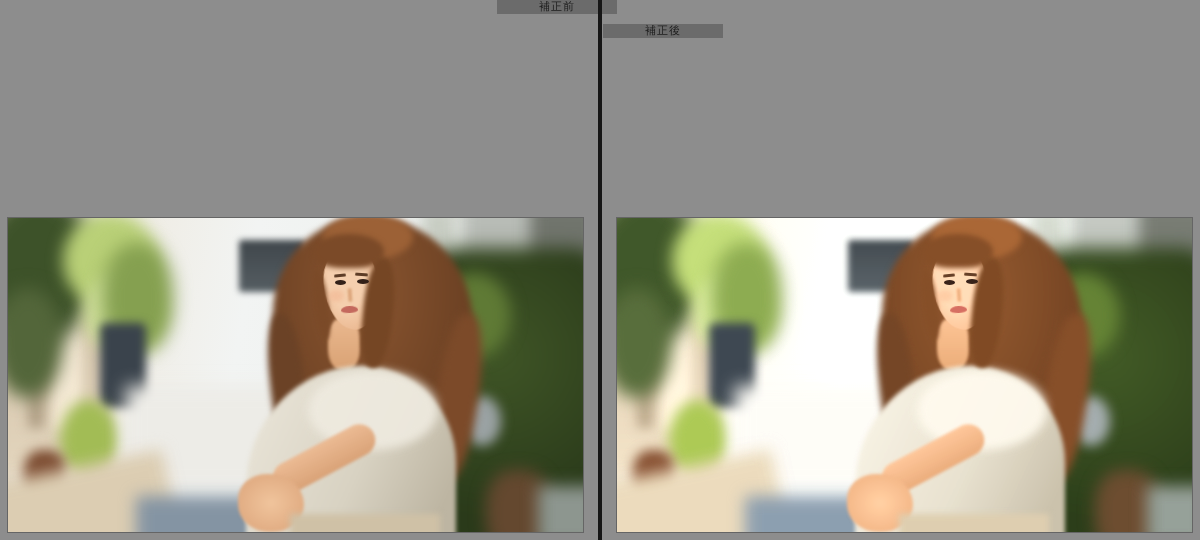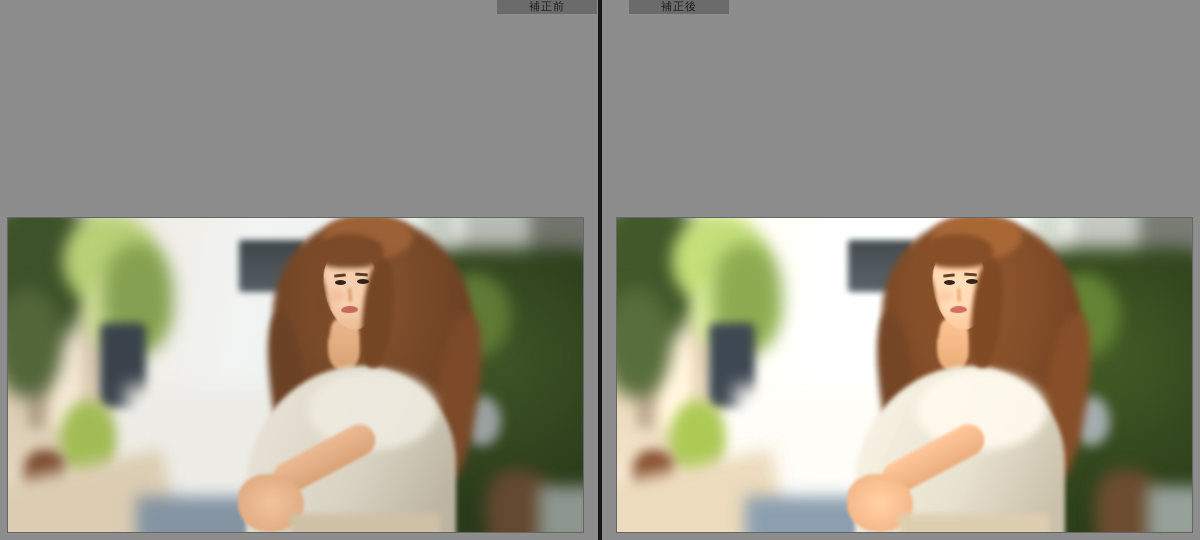--- a/index.html
+++ b/index.html
@@ -3,28 +3,28 @@
 <meta charset="utf-8">
 <style>
   html,body{margin:0;padding:0;}
   body{
     width:1200px;height:540px;overflow:hidden;position:relative;
     background:var(--bg,#8d8d8d);
     font-family:"DejaVu Sans",sans-serif;
   }
   
   .tab{
-    position:absolute;top:0;height:14px;width:100px;
+    position:absolute;top:0;height:14px;width:120px;
     background:var(--tab-bg,#6b6b6b);
     color:var(--tab-text,#1d1d1d);
     font-size:11px;line-height:14px;text-align:center;
     letter-spacing:1px;
   }
   .tab--before{left:497px;}
-  .tab--after{left:629px;}
+  .tab--after{left:603px;margin-top:24px;}
   .divider{
     position:absolute;left:598px;top:0;width:4px;height:540px;
     background:var(--divider,#161616);
   }
   
   .photo{
     position:absolute;top:218px;width:575px;height:314px;
     box-shadow:0 0 0 1px rgba(70,70,70,.55);
     overflow:hidden;
   }

